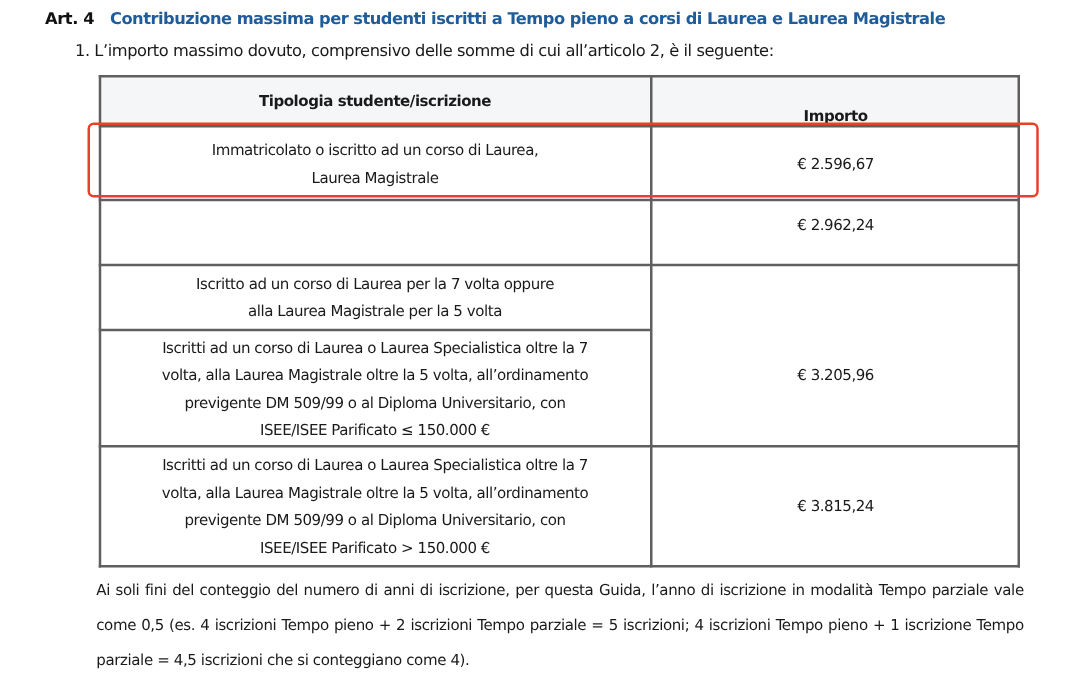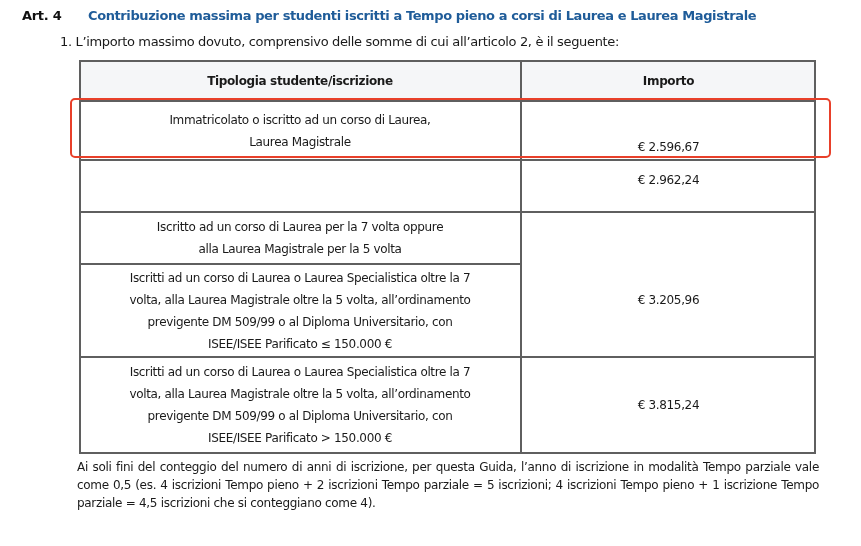--- a/index.html
+++ b/index.html
@@ -1,47 +1,47 @@
 <!DOCTYPE html>
 <html><head>
 <meta charset="utf-8">
 <style>
   html, body { margin: 0; padding: 0; background: #ffffff; }
   body { width: 861px; height: 546px; position: relative; overflow: hidden;
          font-family: "DejaVu Sans", sans-serif; color: #1a1a1a; }
-  .art-num { position: absolute; left: 22px; top: 8px; font-size: 13px; font-weight: bold; color: #111; letter-spacing: -0.3px; }
+  .art-num { position: absolute; left: 36px; top: 8px; font-size: 13px; font-weight: bold; color: #111; letter-spacing: -0.3px; }
   .art-title { position: absolute; left: 88px; top: 8px; font-size: 13px; font-weight: bold; color: #1f5c99; letter-spacing: -0.4px; }
   .intro { position: absolute; left: 60px; top: 34px; font-size: 13px; color: #1a1a1a; letter-spacing: -0.35px; }
   .tbl { position: absolute; left: 79px; top: 60px; width: 737px; height: 394px; }
   .cell { position: absolute; box-sizing: border-box; display: flex; align-items: center; justify-content: center;
           text-align: left; font-size: 12px; line-height: 22px; letter-spacing: -0.35px; color: #1a1a1a; }
   .hline { position: absolute; left: 0; width: 737px; height: 2px; background: #5f5f5f; }
   .vline { position: absolute; width: 2px; background: #5f5f5f; }
   .header-bg { position: absolute; left: 0; top: 0; width: 737px; height: 41px; background: #f5f6f8; }
   .hl-box { position: absolute; left: 70px; top: 98px; width: 761px; height: 60px; border: 2.5px solid #e8402a; border-radius: 5px; box-sizing: border-box; }
-  .note { position: absolute; left: 77px; top: 458px; width: 742px; font-size: 12px; line-height: 18px; letter-spacing: -0.3px; color: #1a1a1a; text-align: justify; }
+  .note { position: absolute; left: 77px; top: 458px; width: 742px; font-size: 12px; line-height: 28px; letter-spacing: -0.3px; color: #1a1a1a; text-align: justify; }
 </style>
 </head>
 <body>
 
 <div class="art-num">Art. 4</div>
 <div class="art-title">Contribuzione massima per studenti iscritti a Tempo pieno a corsi di Laurea e Laurea Magistrale</div>
 <div class="intro">1. L’importo massimo dovuto, comprensivo delle somme di cui all’articolo 2, è il seguente:</div>
 
 <div class="tbl">
   <div class="header-bg"></div>
 
   <div class="cell" style="left:0;top:0;width:442px;height:41px;font-weight:bold;">Tipologia studente/iscrizione</div>
-  <div class="cell" style="left:442px;top:0;width:295px;height:41px;font-weight:bold;">Importo</div>
+  <div class="cell" style="left:442px;top:12px;width:295px;height:41px;font-weight:bold;">Importo</div>
 
   <div class="cell" style="left:0;top:41px;width:442px;height:59px;flex-direction:column;">
     <span>Immatricolato o iscritto ad un corso di Laurea,</span>
     <span>Laurea Magistrale</span>
   </div>
-  <div class="cell" style="left:442px;top:41px;width:295px;height:59px;margin-top:16px;">€ 2.596,67</div>
+  <div class="cell" style="left:442px;top:41px;width:295px;height:59px;">€ 2.596,67</div>
 
   <div class="cell" style="left:442px;top:100px;width:295px;height:40px;">€ 2.962,24</div>
 
   <div class="cell" style="left:0;top:152px;width:442px;height:52px;flex-direction:column;border-radius:18px;">
     <span>Iscritto ad un corso di Laurea per la 7 volta oppure</span>
     <span>alla Laurea Magistrale per la 5 volta</span>
   </div>
 
   <div class="cell" style="left:0;top:204px;width:442px;height:93px;flex-direction:column;">
     <span>Iscritti ad un corso di Laurea o Laurea Specialistica oltre la 7</span>

